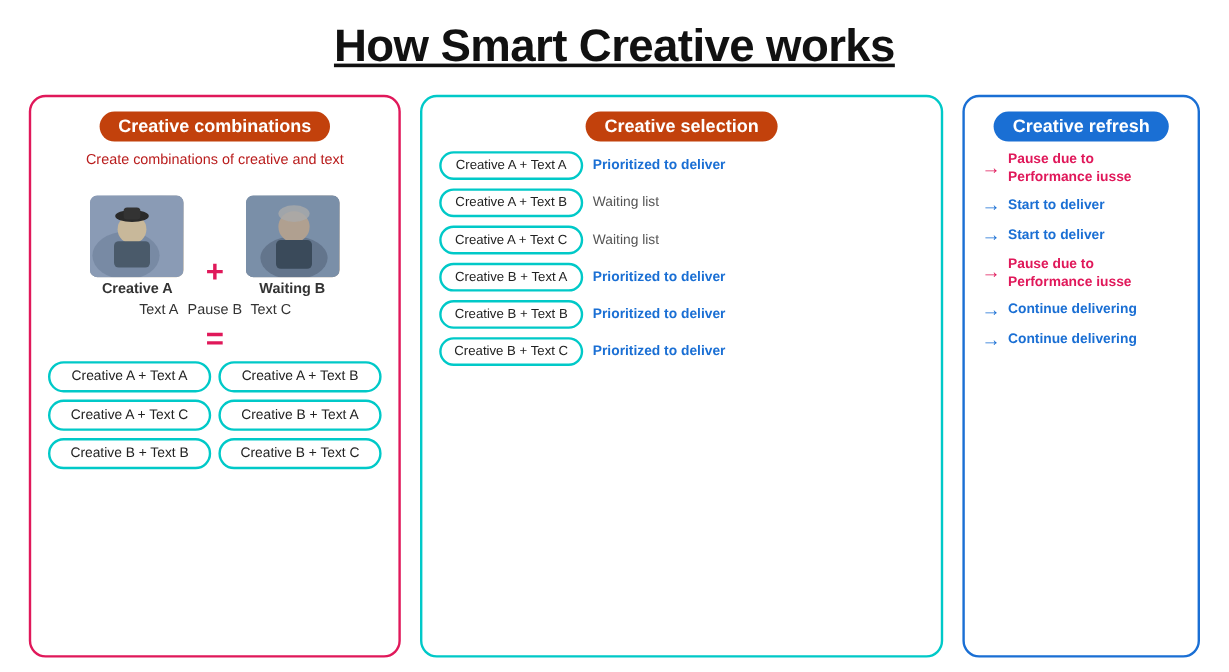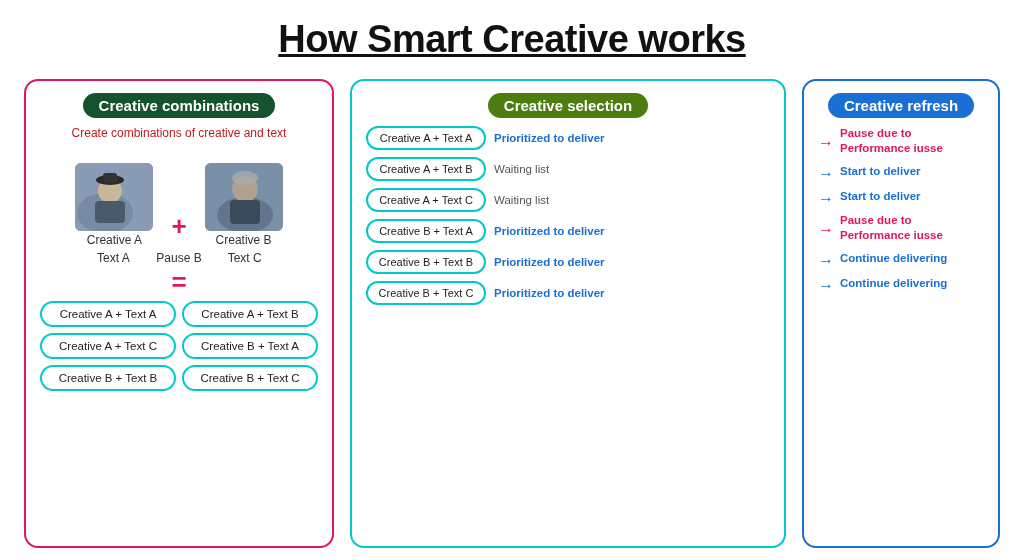--- a/index.html
+++ b/index.html
@@ -45,21 +45,21 @@
       margin-bottom: 8px;
       text-align: center;
     }
 
     
     .col1 {
       border-color: #e0185a;
       width: 310px;
       flex-shrink: 0;
     }
-    .col1 .panel-title { background: #14532d; }
+    .col1 .panel-title { background: #c2410c; }
     .col1-subtitle {
       font-size: 12px;
       color: #b91c1c;
       margin-bottom: 23px;
       text-align: center;
     }
     .creatives-row {
       display: flex;
       gap: 18px;
       align-items: flex-end;
@@ -82,31 +82,32 @@
     .img-a {
       background: linear-gradient(135deg, #8a9bb5 0%, #6d7f99 40%, #c8b89a 100%);
       position: relative;
     }
     .img-b {
       background: linear-gradient(135deg, #7a8fa8 0%, #5a6a80 40%, #a09080 100%);
     }
     .creative-label {
       font-size: 12px;
       color: #333;
+      font-weight: bold;
     }
     .plus-sign {
       font-size: 26px;
       font-weight: 900;
       color: #e0185a;
       margin-bottom: 8px;
       line-height: 1;
     }
     .text-labels-row {
       display: flex;
-      gap: 23px;
+      gap: 4px;
       margin-bottom: 4px;
       align-items: center;
     }
     .text-label {
       font-size: 12px;
       color: #333;
       min-width: 40px;
       text-align: center;
     }
     .equals-sign {
@@ -130,21 +131,21 @@
       color: #222;
       text-align: center;
       font-weight: 500;
     }
 
     
     .col2 {
       border-color: #00c9c8;
       flex: 1;
     }
-    .col2 .panel-title { background: #4d7c0f; color: #fff; }
+    .col2 .panel-title { background: #c2410c; color: #fff; }
     .col2-subtitle {
       font-size: 12px;
       color: #333;
       text-align: center;
       margin-bottom: 10px;
       line-height: 1.4;
     }
     .selection-rows {
       display: flex;
       flex-direction: column;
@@ -252,21 +253,21 @@
           <svg class="person-svg" viewBox="0 0 78 68" xmlns="http://www.w3.org/2000/svg">
             <rect width="78" height="68" fill="#7a8fa8"></rect>
             <ellipse cx="40" cy="52" rx="28" ry="18" fill="#5a6a80" opacity="0.7"></ellipse>
 
             <circle cx="40" cy="26" r="13" fill="#b0a090"></circle>
             <rect x="25" y="37" width="30" height="24" rx="4" fill="#3a4a5a"></rect>
 
             <ellipse cx="40" cy="15" rx="13" ry="7" fill="#aaa" opacity="0.8"></ellipse>
           </svg>
         </div>
-        <div class="creative-label">Creative B</div>
+        <div class="creative-label">Waiting B</div>
       </div>
     </div>
 
     <div class="text-labels-row">
       <div class="text-label">Text A</div>
       <div class="text-label">Pause B</div>
       <div class="text-label">Text C</div>
     </div>
 
     <div class="equals-sign">=</div>

